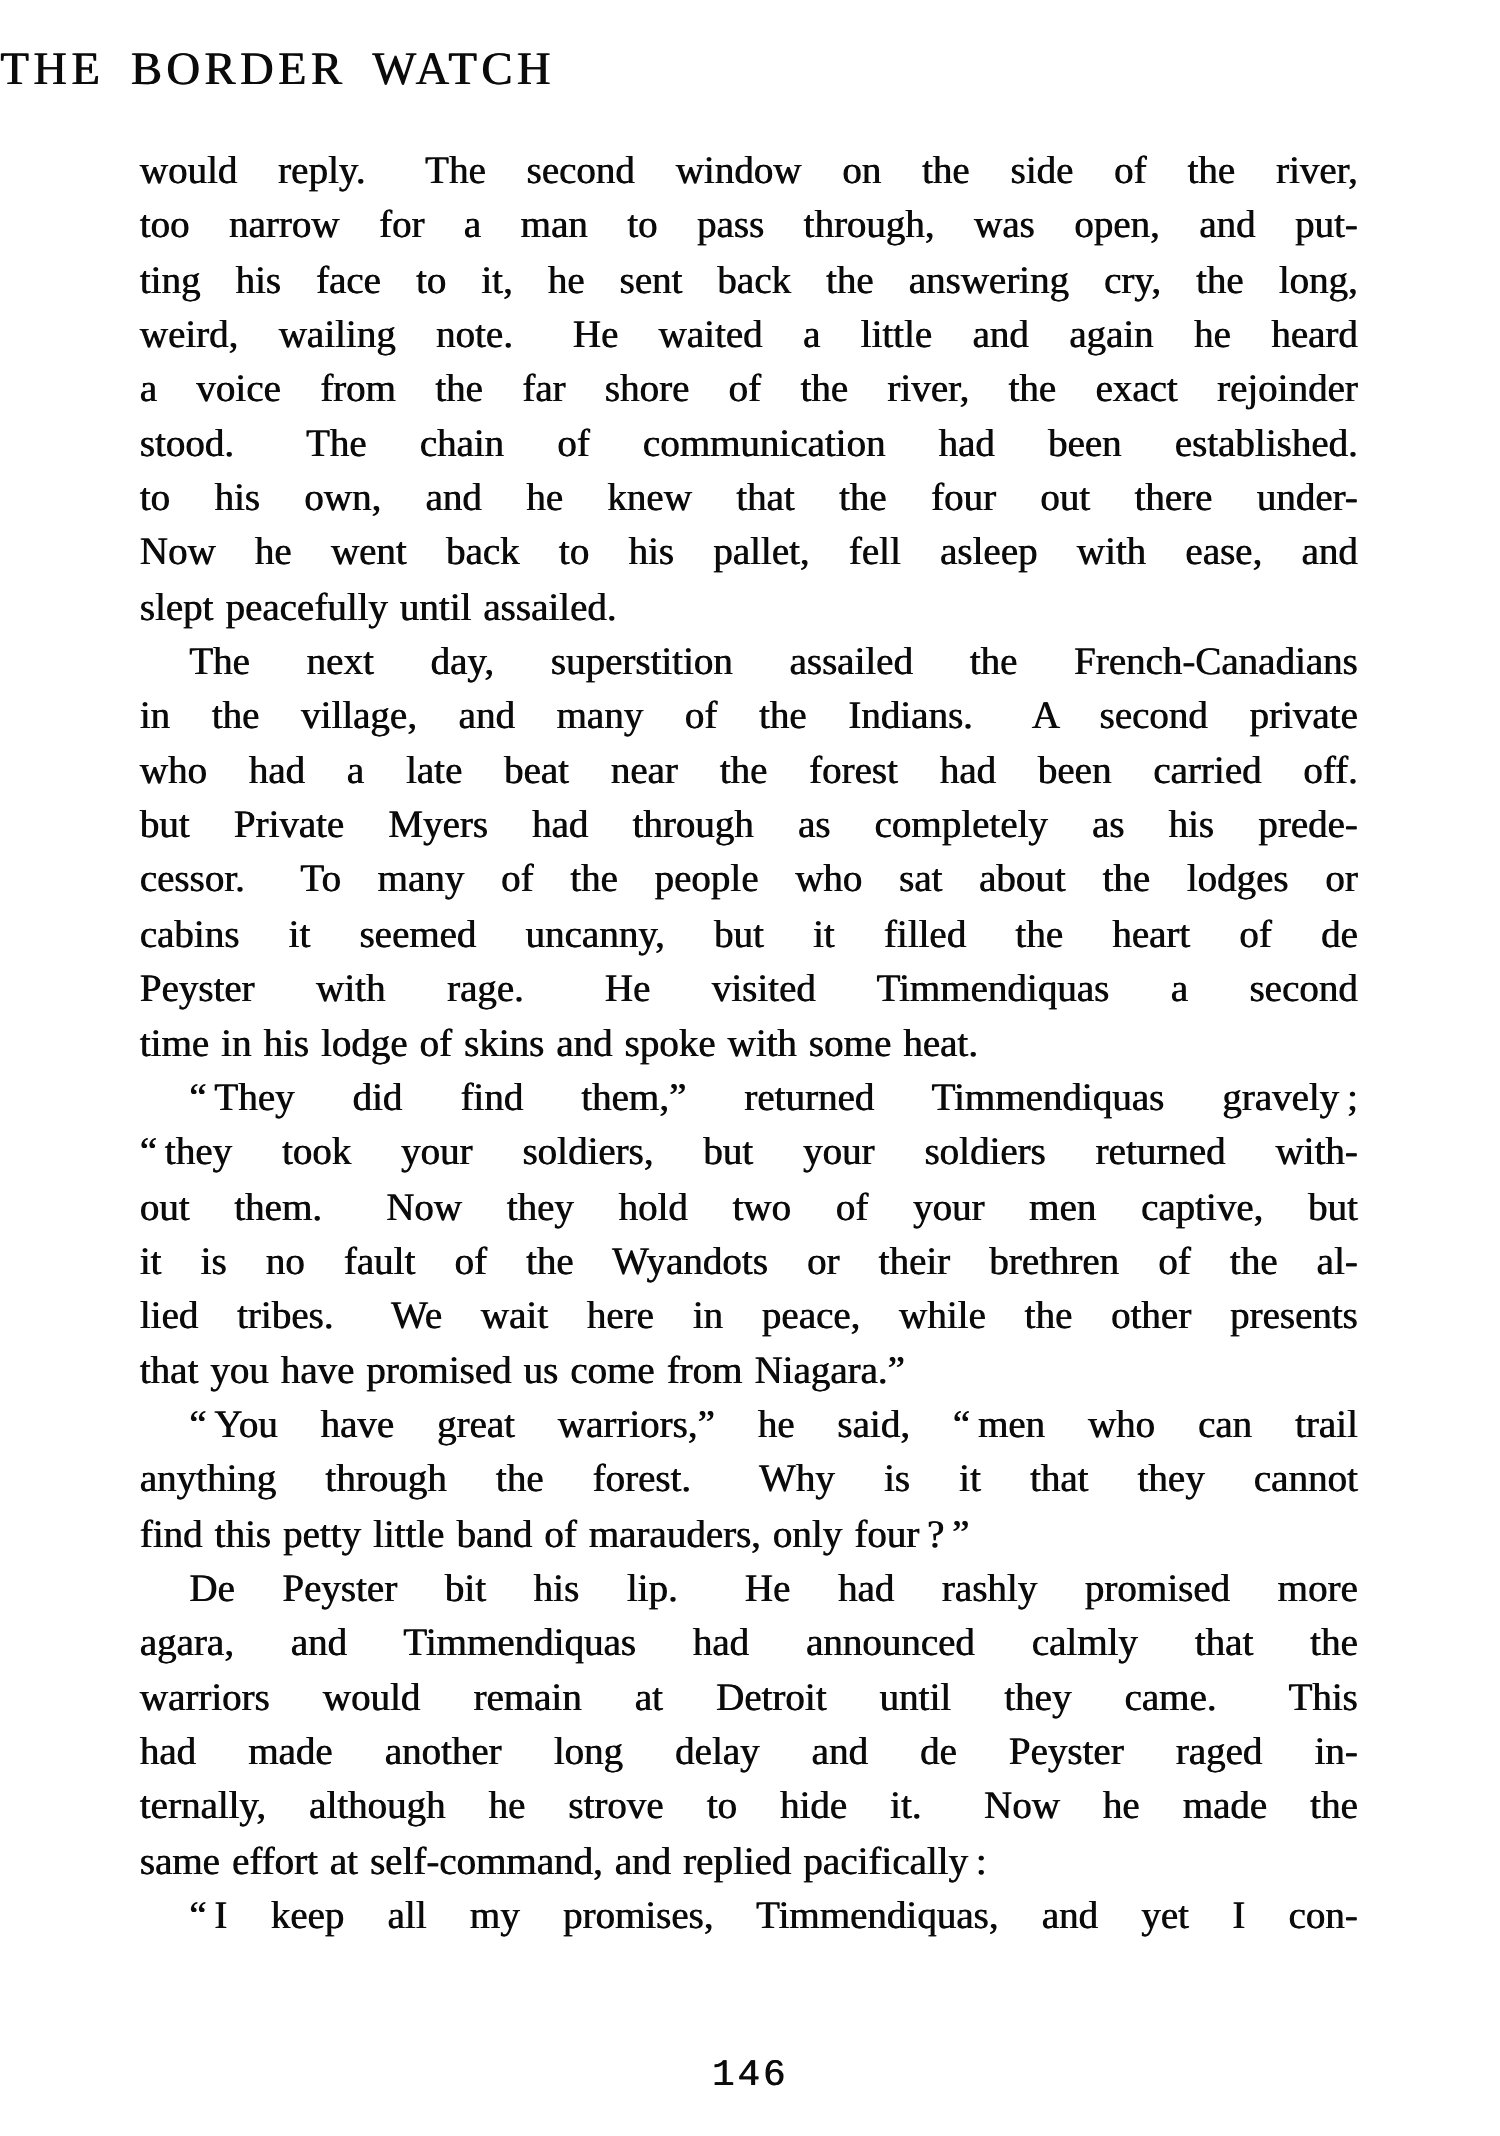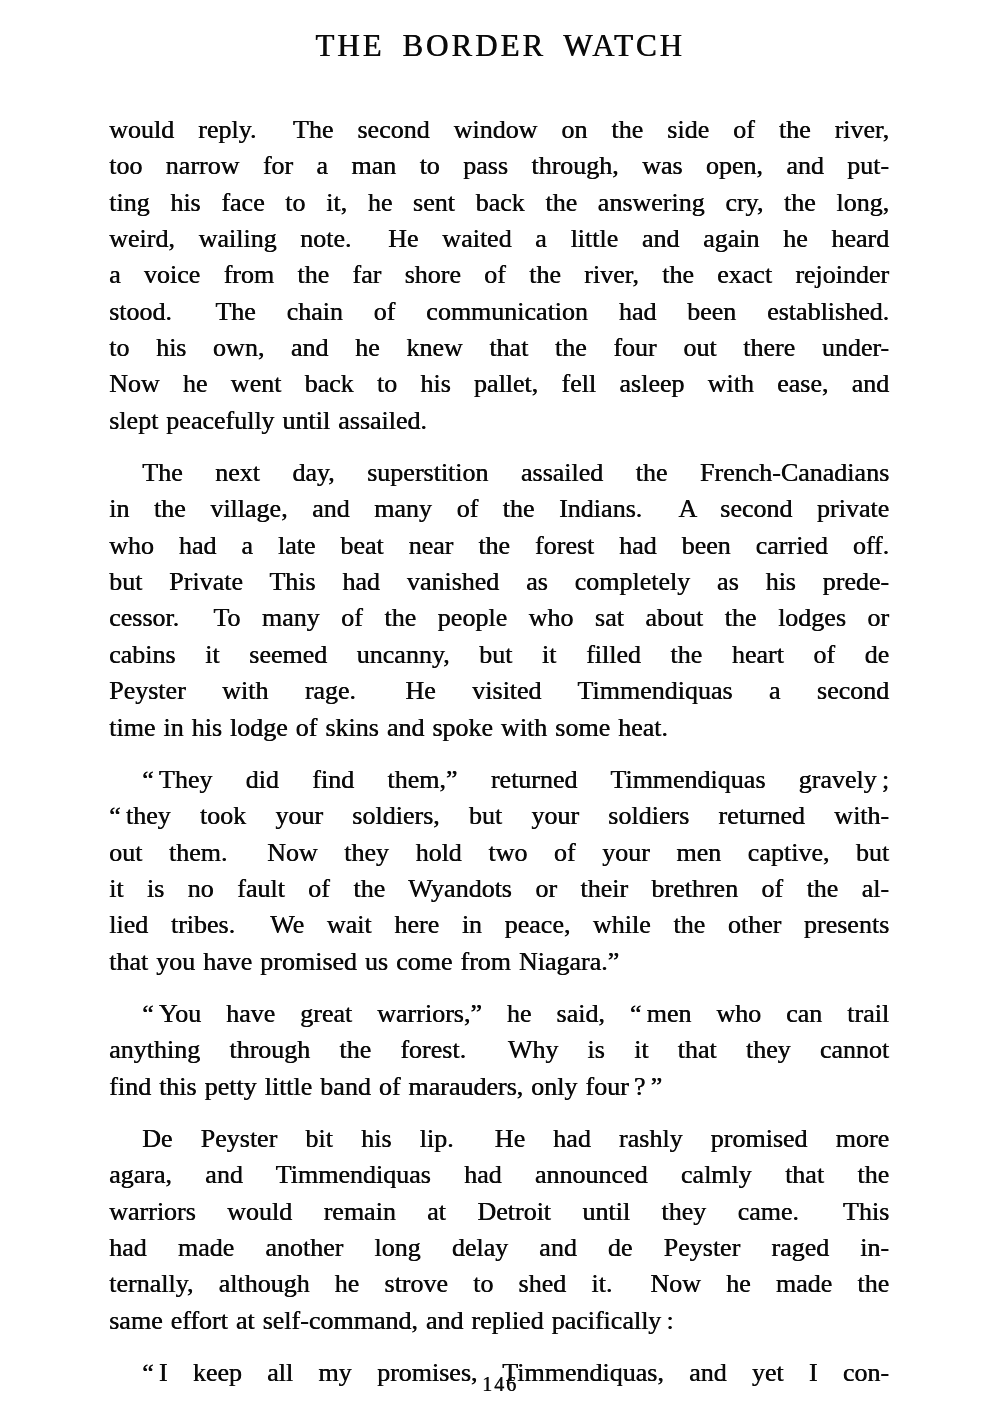--- a/index.html
+++ b/index.html
@@ -14,37 +14,37 @@
     background: #ffffff;
     overflow: hidden;
     font-family: "Liberation Serif", "DejaVu Serif", serif;
     color: #0b0b0b;
   }
   .running-head {
     position: absolute;
     top: 28px;
     left: 0;
     width: 1000px;
-    text-align: center;
+    text-align: left;
     font-size: 31px;
     letter-spacing: 3px;
     word-spacing: 7px;
     line-height: 36px;
     text-shadow: 0.6px 0 0 #0b0b0b;
   }
   .body-text {
     position: absolute;
     top: 96px;
     left: 93px;
     width: 812px;
     font-size: 26px;
     text-shadow: 0.5px 0 0 #0b0b0b;
     word-spacing: 1.5px;
   }
-  .para { margin: 16px; }
+  .para { margin: 0; }
   .tline {
     height: 36.35px;
     line-height: 36.35px;
     overflow: visible;
   }
   .tline.just {
     text-align: justify;
     text-align-last: justify;
   }
   .tline.natural {
@@ -53,24 +53,25 @@
   }
   .tline.indent {
     text-indent: 33px;
   }
   .page-number {
     position: absolute;
     top: 1366px;
     left: 0;
     width: 1000px;
     text-align: center;
-    font-size: 20px;
+    font-size: 25px;
     letter-spacing: 2px;
     line-height: 36px;
     text-shadow: 0.5px 0 0 #0b0b0b;
+    font-family: Liberation Mono, monospace;
   }
 </style>
 </head>
 <body>
 
 <div class="page">
   <div class="running-head">THE BORDER WATCH</div>
 
   <div class="body-text">
       <div class="para">
@@ -81,21 +82,21 @@
         <div class="tline just">a voice from the far shore of the river, the exact rejoinder</div>
         <div class="tline just">stood.  The chain of communication had been established.</div>
         <div class="tline just">to his own, and he knew that the four out there under-</div>
         <div class="tline just">Now he went back to his pallet, fell asleep with ease, and</div>
         <div class="tline natural">slept peacefully until assailed.</div>
       </div>
       <div class="para">
         <div class="tline just indent">The next day, superstition assailed the French-Canadians</div>
         <div class="tline just">in the village, and many of the Indians.  A second private</div>
         <div class="tline just">who had a late beat near the forest had been carried off.</div>
-        <div class="tline just">but Private This had vanished as completely as his prede-</div>
+        <div class="tline just">but Private Myers had through as completely as his prede-</div>
         <div class="tline just">cessor.  To many of the people who sat about the lodges or</div>
         <div class="tline just">cabins it seemed uncanny, but it filled the heart of de</div>
         <div class="tline just">Peyster with rage.  He visited Timmendiquas a second</div>
         <div class="tline natural">time in his lodge of skins and spoke with some heat.</div>
       </div>
       <div class="para">
         <div class="tline just indent">“ They did find them,” returned Timmendiquas gravely ;</div>
         <div class="tline just">“ they took your soldiers, but your soldiers returned with-</div>
         <div class="tline just">out them.  Now they hold two of your men captive, but</div>
         <div class="tline just">it is no fault of the Wyandots or their brethren of the al-</div>
@@ -105,21 +106,21 @@
       <div class="para">
         <div class="tline just indent">“ You have great warriors,” he said, “ men who can trail</div>
         <div class="tline just">anything through the forest.  Why is it that they cannot</div>
         <div class="tline natural">find this petty little band of marauders, only four ? ”</div>
       </div>
       <div class="para">
         <div class="tline just indent">De Peyster bit his lip.  He had rashly promised more</div>
         <div class="tline just">agara, and Timmendiquas had announced calmly that the</div>
         <div class="tline just">warriors would remain at Detroit until they came.  This</div>
         <div class="tline just">had made another long delay and de Peyster raged in-</div>
-        <div class="tline just">ternally, although he strove to shed it.  Now he made the</div>
+        <div class="tline just">ternally, although he strove to hide it.  Now he made the</div>
         <div class="tline natural">same effort at self-command, and replied pacifically :</div>
       </div>
       <div class="para">
         <div class="tline just indent">“ I keep all my promises, Timmendiquas, and yet I con-</div>
       </div>
     </div>
 
   <div class="page-number">146</div>
 </div>
 

